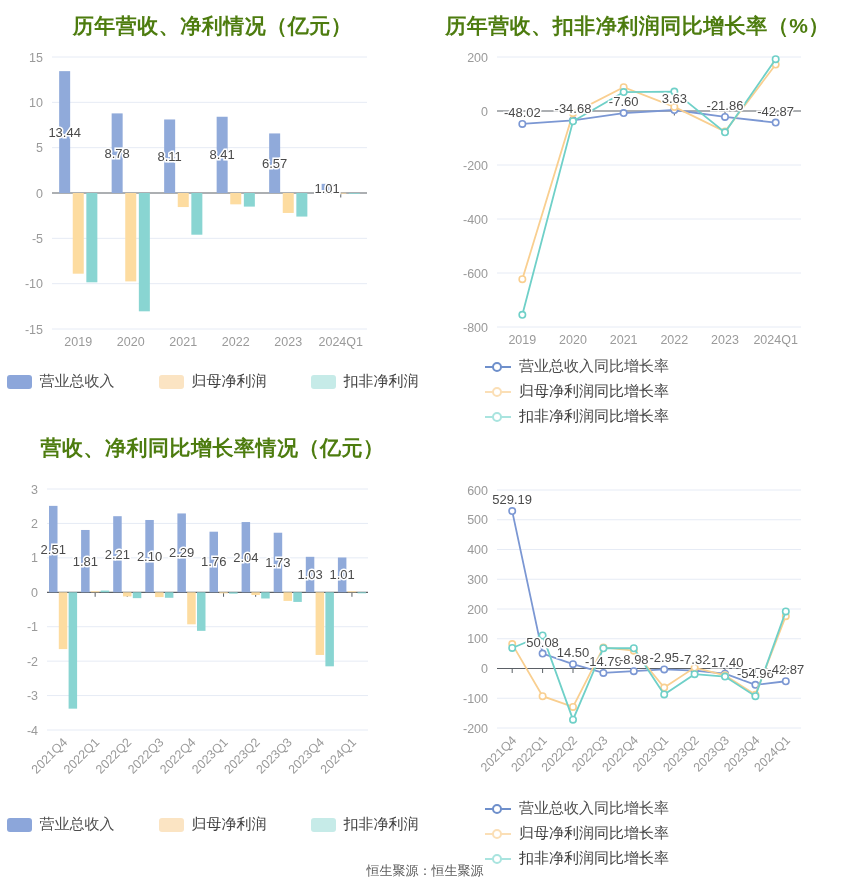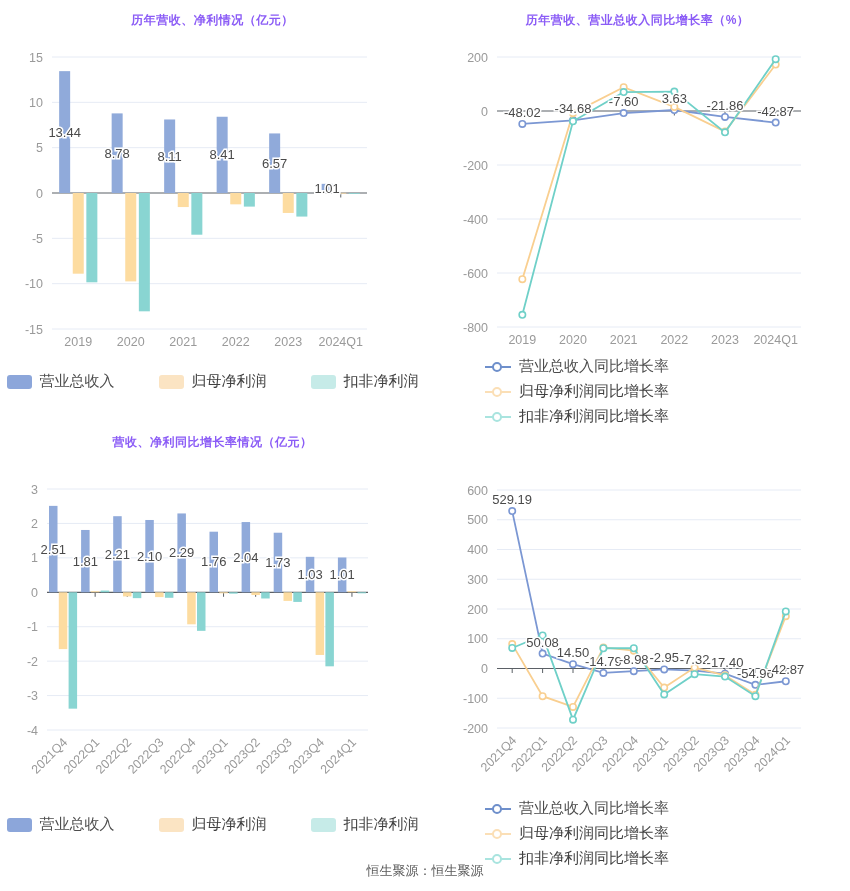--- a/index.html
+++ b/index.html
@@ -1,20 +1,20 @@
 <!DOCTYPE html>
 <html><head>
 <meta charset="utf-8">
 <style>
   html,body{margin:0;padding:0;background:#fff;}
   body{font-family:"Liberation Sans","DejaVu Sans",sans-serif;}
   #stage{position:relative;width:850px;height:891px;background:#fff;overflow:hidden;}
   .chart{position:absolute;width:425px;}
   .chart h2{position:absolute;left:0;right:0;margin:0;text-align:center;
-            font-size:12px;font-weight:bold;color:#8b5cf6;letter-spacing:.5px;}
+            font-size:21px;font-weight:bold;color:#4d7c0f;letter-spacing:.5px;}
   .chart svg{position:absolute;left:0;top:0;}
   .ax{font-size:12.5px;fill:#9a9a9a;}
   .vl{font-size:13px;fill:#4a4a4a;stroke:#ffffff;stroke-width:3px;paint-order:stroke;}
   .legend{position:absolute;display:flex;flex-wrap:wrap;align-items:flex-end;
           column-gap:24px;row-gap:6px;font-size:15px;}
   .legend.center{left:0;right:0;justify-content:center;column-gap:44px;}
   .legend.lines{left:60px;width:358px;justify-content:flex-start;}
   .li{display:flex;align-items:center;gap:8px;cursor:pointer;}
   .li .lt{color:#404040;white-space:nowrap;}
   .li:first-child .lt{color:#4c4c4c;}
@@ -96,21 +96,21 @@
           <span class="lt">归母净利润</span>
         </span>
       <span class="li">
           <span class="sw bar-sw" style="background: rgb(198, 235, 232);"></span>
           <span class="lt">扣非净利润</span>
         </span>
     </div>
   </section>
 
   <section class="chart" style="left:425px;top:0;height:420px;">
-    <h2 style="top:12px;">历年营收、营业总收入同比增长率（%）</h2>
+    <h2 style="top:12px;">历年营收、扣非净利润同比增长率（%）</h2>
     <svg width="425" height="420" viewBox="0 0 425 420">
         <line x1="72" x2="376" y1="57" y2="57" stroke="#e6ebf5" stroke-width="1"></line>
         <text x="63" y="61.5" text-anchor="end" class="ax">200</text>
         <line x1="72" x2="376" y1="111" y2="111" stroke="#5b6066" stroke-width="1.2"></line>
         <text x="63" y="115.5" text-anchor="end" class="ax">0</text>
         <line x1="72" x2="376" y1="165" y2="165" stroke="#e6ebf5" stroke-width="1"></line>
         <text x="63" y="169.5" text-anchor="end" class="ax">-200</text>
         <line x1="72" x2="376" y1="219" y2="219" stroke="#e6ebf5" stroke-width="1"></line>
         <text x="63" y="223.5" text-anchor="end" class="ax">-400</text>
         <line x1="72" x2="376" y1="273" y2="273" stroke="#e6ebf5" stroke-width="1"></line>

